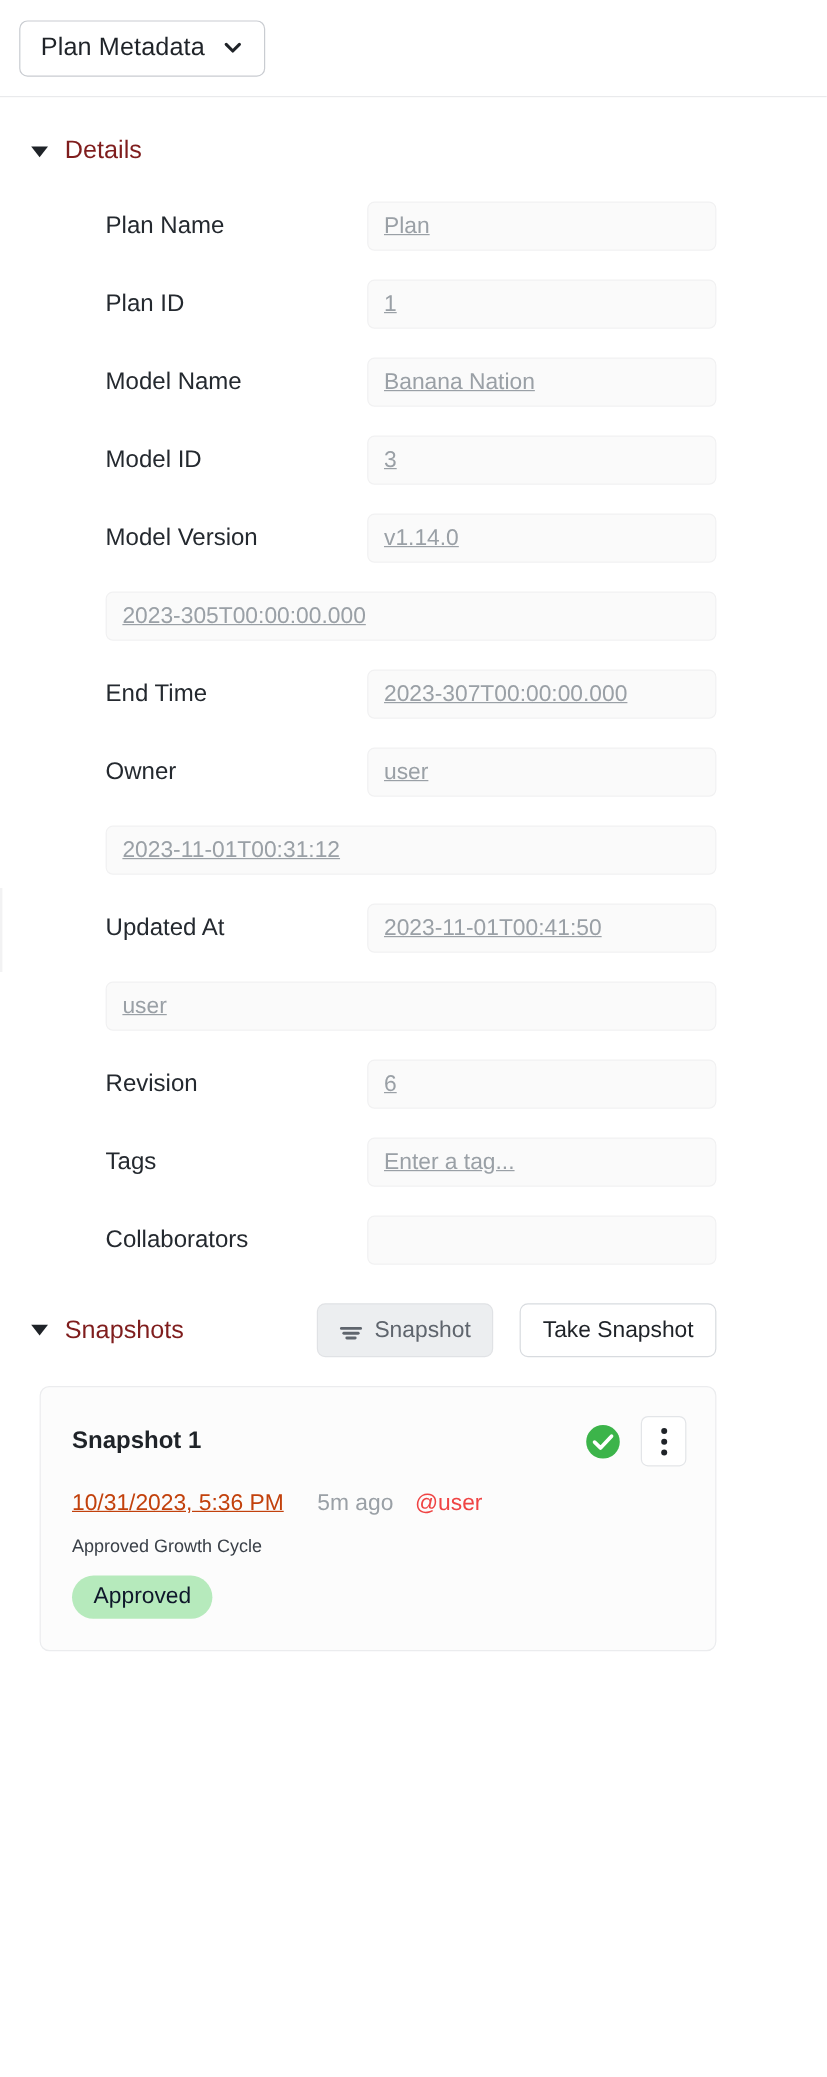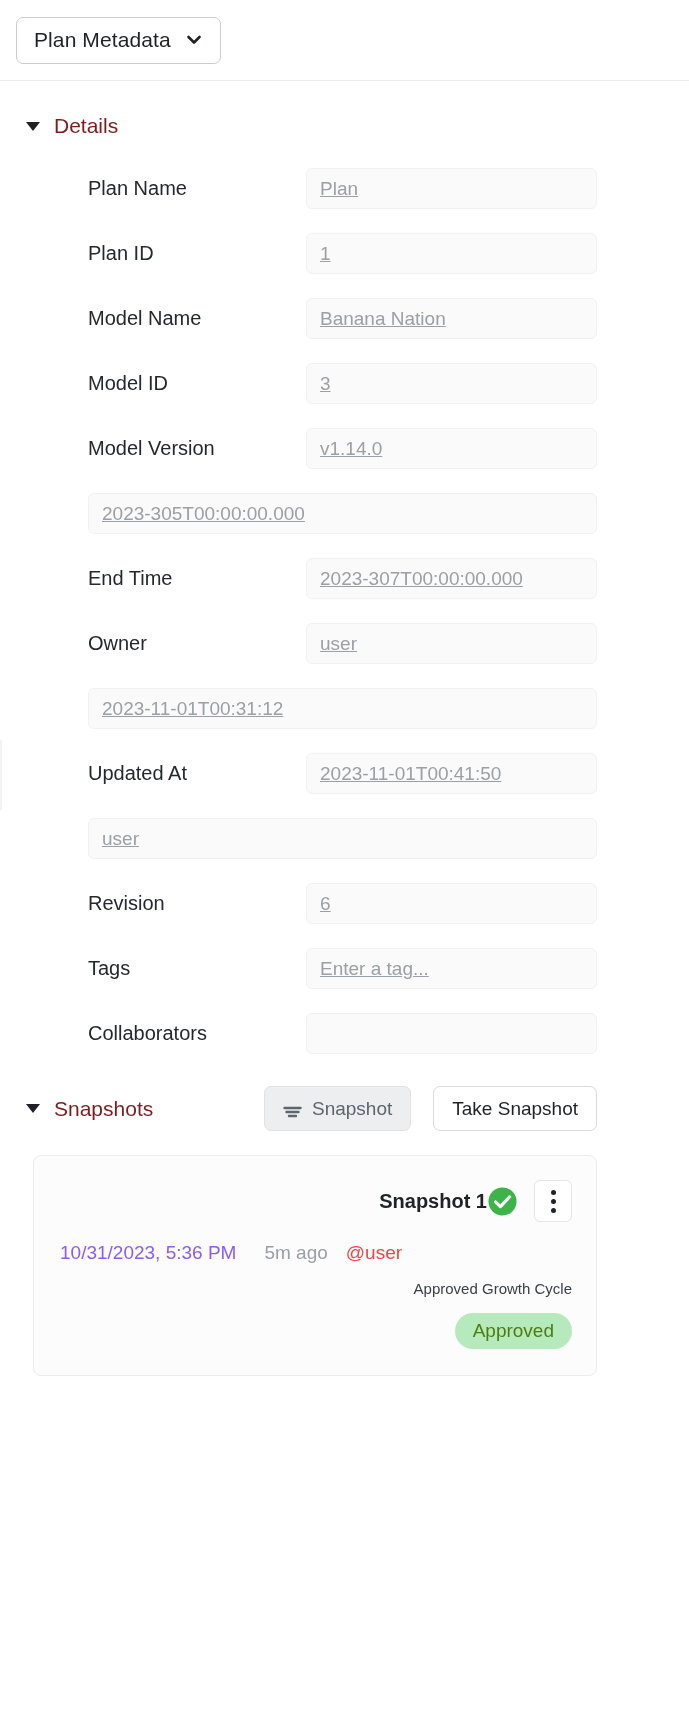--- a/index.html
+++ b/index.html
@@ -135,21 +135,20 @@
   }
   .filter-icon { width: 19px; height: 14px; display:block; }
 
   
   .cards { padding: 0 92px 0 33px; margin-top: 24px; }
   .card {
     background: #fcfcfc;
     border: 1px solid #ebecee;
     border-radius: 8px;
     padding: 24px 24px 26px 26px;
-    text-align: right;
   }
   .card-top {
     display: flex;
     align-items: center;
   }
   .card-title {
     font-size: 20px;
     font-weight: bold;
     color: #1f2328;
     flex: 1;
@@ -172,33 +171,33 @@
     border-radius: 50%;
     background: #1f2328;
     display: block;
   }
   .card-meta {
     margin-top: 20px;
     display: flex;
     align-items: baseline;
     font-size: 19px;
   }
-  .meta-date { color: #8b5cf6; }
+  .meta-date { color: #c2410c; text-decoration: underline; }
   .meta-ago { color: #9aa0a6; margin-left: 28px; }
   .meta-user { color: #ef4444; margin-left: 18px; }
   .card-desc {
     margin-top: 16px;
     font-size: 15px;
     color: #3a4048;
   }
   .badge {
     display: inline-block;
     margin-top: 16px;
     background: #b6eabc;
-    color: #4d7c0f;
+    color: #0f172a;
     font-size: 19px;
     padding: 7px 18px;
     border-radius: 999px;
   }
   .edge-artifact {
     position: absolute;
     left: 0; top: 740px;
     width: 2px; height: 70px;
     background: #f2f2f3;
   }

